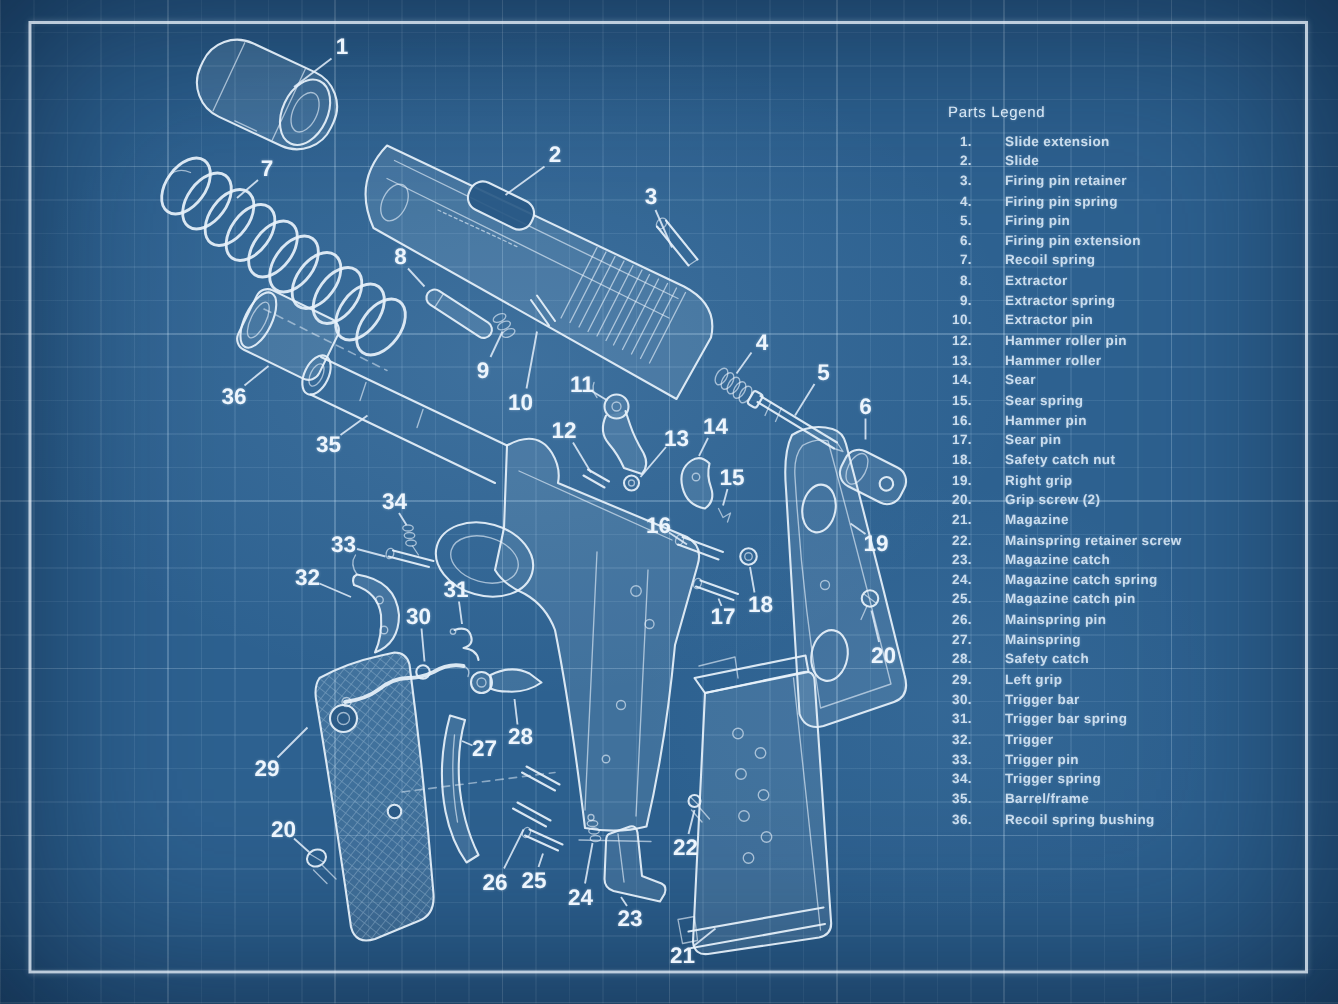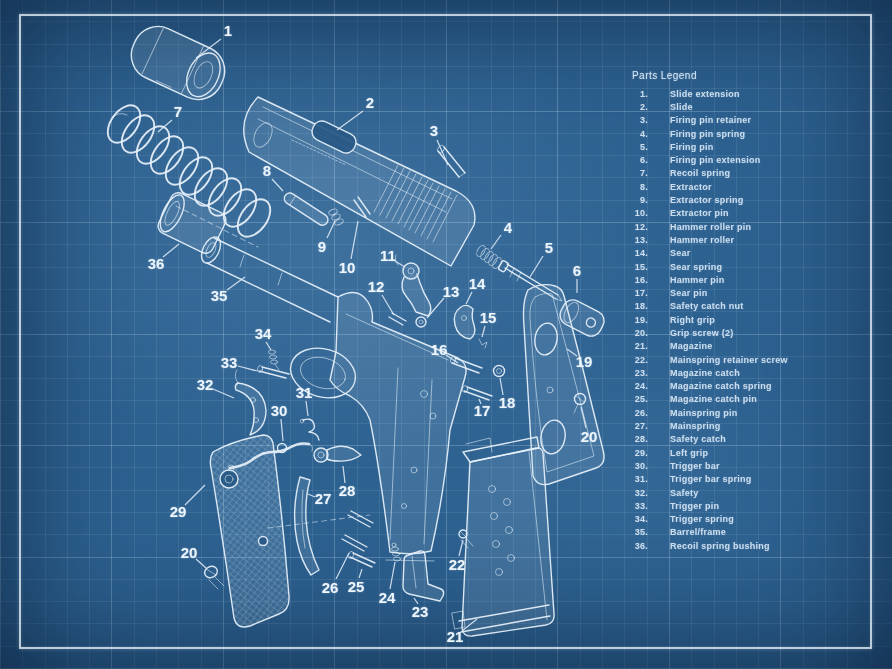--- a/index.html
+++ b/index.html
@@ -500,21 +500,21 @@
         <div class="legend-row">
           <span class="num">30.</span>
           <span class="lbl">Trigger bar</span>
         </div>
         <div class="legend-row">
           <span class="num">31.</span>
           <span class="lbl">Trigger bar spring</span>
         </div>
         <div class="legend-row">
           <span class="num">32.</span>
-          <span class="lbl">Safety</span>
+          <span class="lbl">Trigger</span>
         </div>
         <div class="legend-row">
           <span class="num">33.</span>
           <span class="lbl">Trigger pin</span>
         </div>
         <div class="legend-row">
           <span class="num">34.</span>
           <span class="lbl">Trigger spring</span>
         </div>
         <div class="legend-row">

